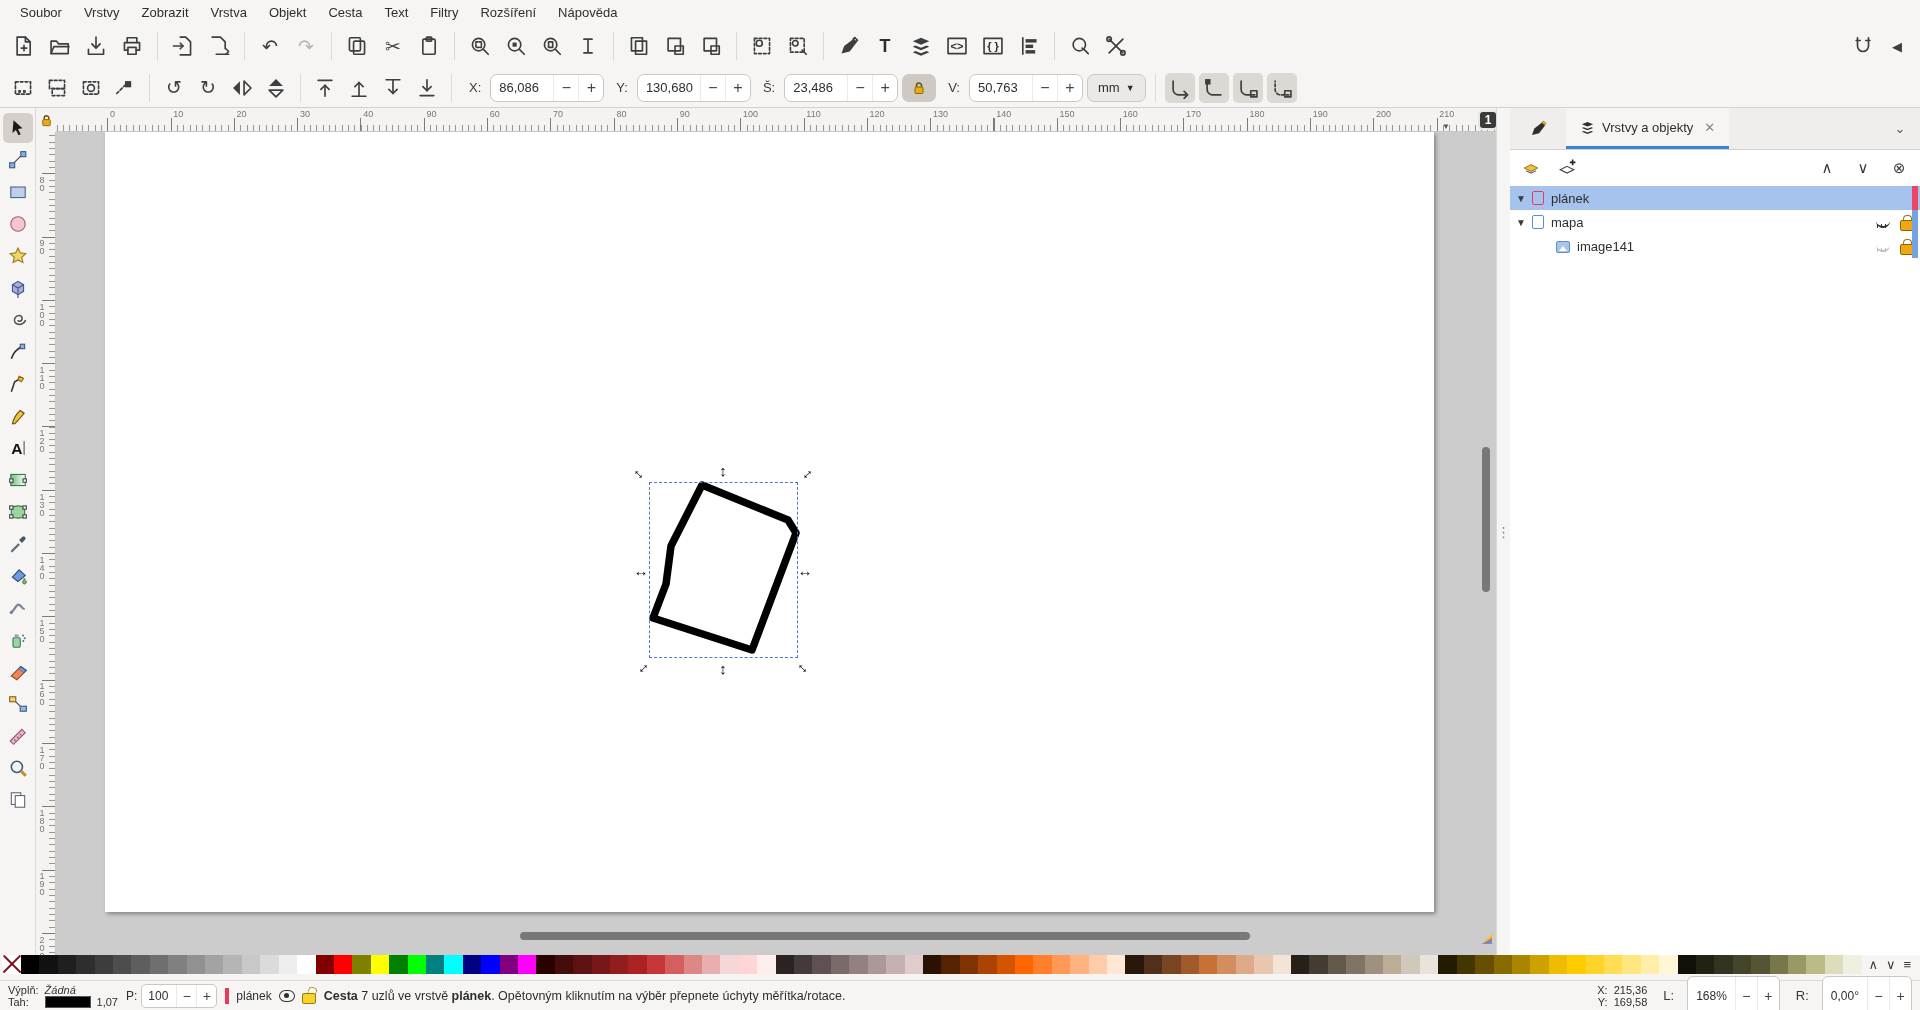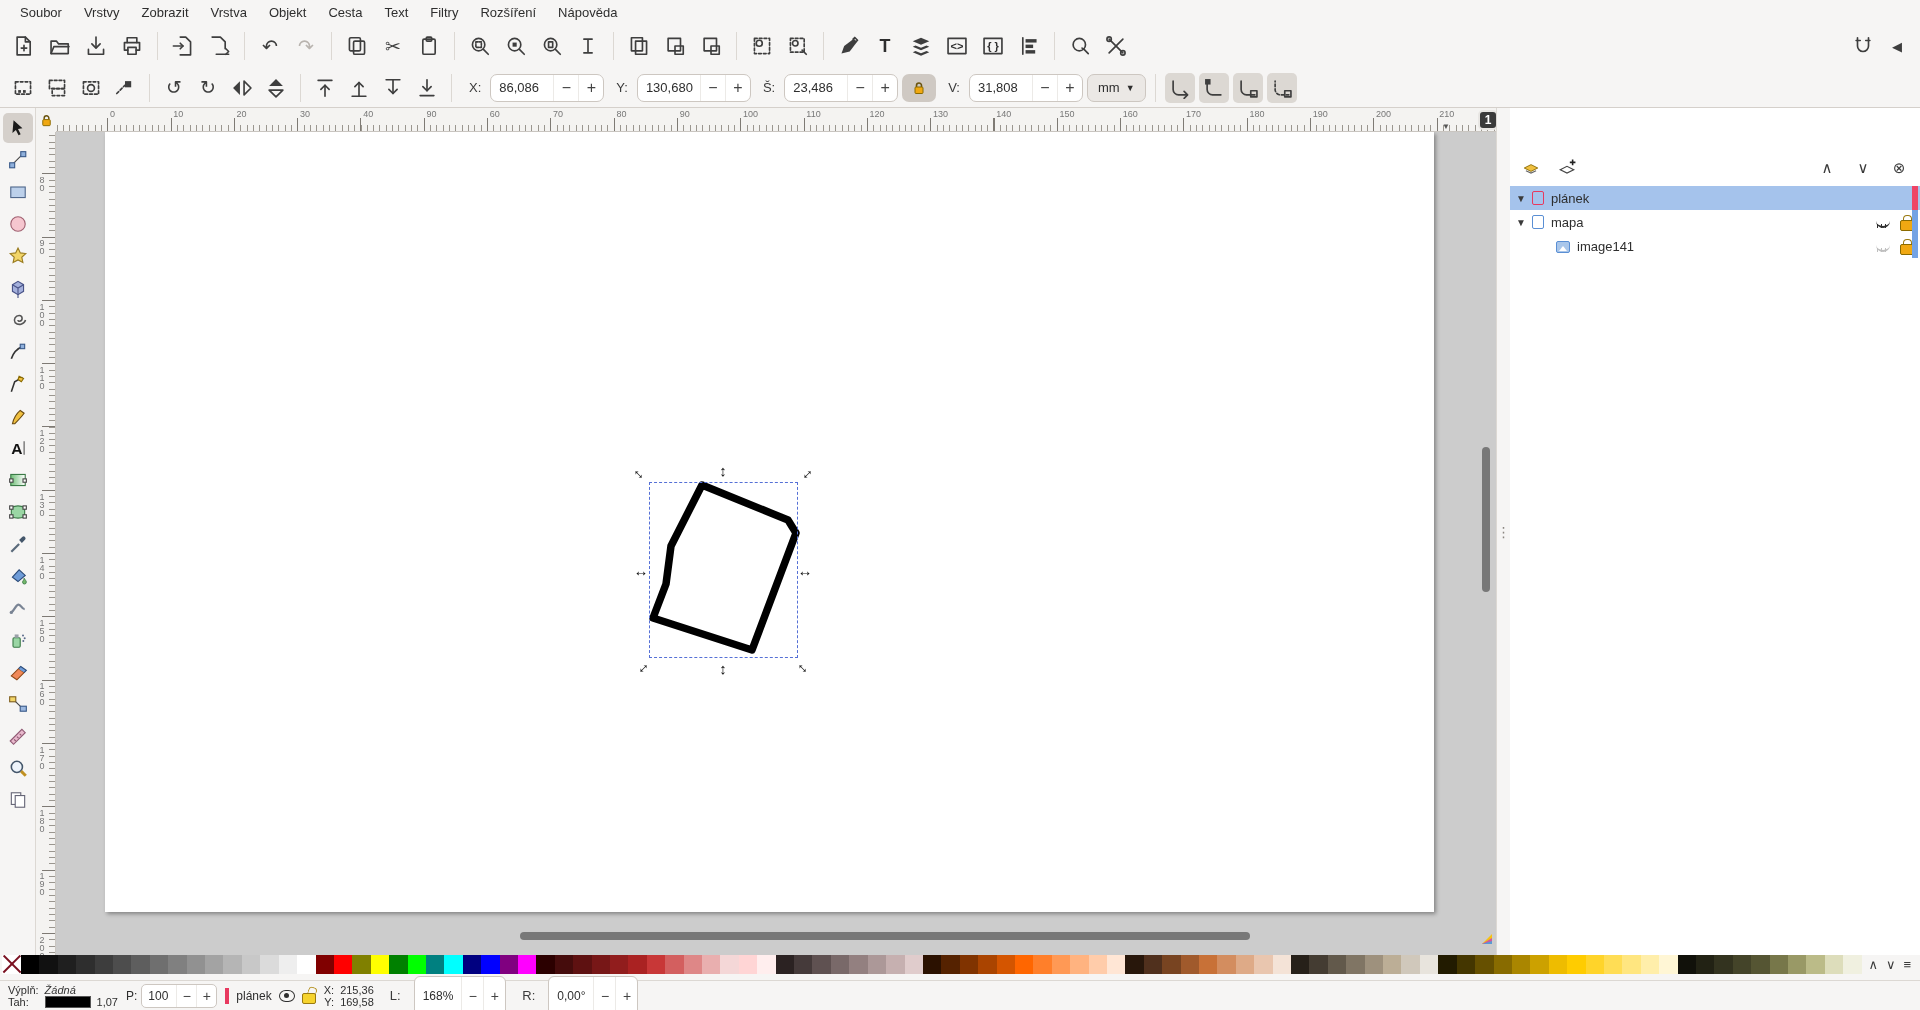--- a/index.html
+++ b/index.html
@@ -435,21 +435,21 @@
         <span class="b">+</span>
       </span>
     <span class="lockbtn">
         <svg viewBox="0 0 16 16" width="16" height="16">
           <path d="M5.5 7V5.5a2.5 2.5 0 015 0V7" stroke="#6a5410" fill="none" stroke-width="1.6"></path>
           <rect x="4" y="7" width="8" height="6.5" rx="1" fill="#f0a812" stroke="#8a6a00"></rect>
         </svg>
       </span>
     <span class="flabel">V:</span>
     <span class="spin">
-        <span class="val">31,808</span>
+        <span class="val">50,763</span>
         <span class="b">−</span>
         <span class="b">+</span>
       </span>
     <span class="unitbox">
         <span>mm</span>
         <span style="font-size:9px">▼</span>
       </span>
     <span class="sep"></span>
     <span class="tbtn sm toggle-on">
         <svg viewBox="0 0 16 16">
@@ -706,20 +706,38 @@
       <svg id="cms-icon" viewBox="0 0 14 14">
           <path d="M2 12L12 2v10z" fill="#f5c211"></path>
           <path d="M2 12L12 6v6z" fill="#d4589a"></path>
           <path d="M2 12l10-3v3z" fill="#5a9ad4"></path>
         </svg>
     </div>
 
     <div id="splitter">⋮</div>
 
     <div id="panel">
+      <div id="ptabs">
+        <span class="ptab-icon">
+            <svg viewBox="0 0 16 16" width="19" height="19">
+              <path d="M2.5 13.5l2-5.5 6.5-5 2.5 2.5-5 6.5-6 1.5z" fill="#2e2e2e"></path>
+              <path d="M11 3l2 2 1.2-1.2-2-2z" fill="#f5c211" stroke="#8a6a00" stroke-width=".8"></path>
+            </svg>
+          </span>
+        <span class="ptab">
+          <svg viewBox="0 0 16 16" width="15" height="15">
+              <path d="M2 4.5L8 2l6 2.5L8 7z" fill="#2e2e2e"></path>
+              <path d="M2 8.5l2-.8 4 1.6 4-1.6 2 .8L8 11z" fill="#2e2e2e"></path>
+              <path d="M2 12.5l2-.8 4 1.6 4-1.6 2 .8L8 15z" fill="#2e2e2e"></path>
+            </svg>
+          <span>Vrstvy a objekty</span>
+          <span class="close">✕</span>
+        </span>
+        <span class="pchevron">⌄</span>
+      </div>
       <div id="pbar">
         <span class="pbtn">
             <svg viewBox="0 0 16 16" width="18" height="18">
               <path d="M2 8L8 5l6 3-6 3z" fill="#f0c040" stroke="#8a6a00" stroke-width=".8"></path>
               <path d="M3.5 10.5L8 12.5l4.5-2" fill="none" stroke="#666"></path>
             </svg>
           </span>
         <span class="pbtn">
             <svg viewBox="0 0 16 16" width="18" height="18">
               <path d="M2 9.5L8 6.5l6 3-6 3z" fill="none" stroke="#444"></path>
@@ -894,20 +912,23 @@
           <span class="b">−</span>
           <span class="b dim">+</span>
         </span>
     </div>
     <div id="layer-block">
       <span class="layer-colorbar"></span>
       <span>plánek</span>
       <span class="eyeopen"></span>
       <span class="lockopen"></span>
     </div>
+    <div id="msg">
+      <b>Cesta</b><span> 7 uzlů ve vrstvě </span><b>plánek</b><span>. Opětovným kliknutím na výběr přepnete úchyty měřítka/rotace.</span>
+    </div>
     <div id="xy-block">
       <span>X:</span>
         <span>215,36</span>
       <span>Y:</span>
         <span>169,58</span>
     </div>
     <span class="flabel">L:</span>
     <span class="zoombox">
         <span class="zv">168%</span>
         <span class="b">−</span>

